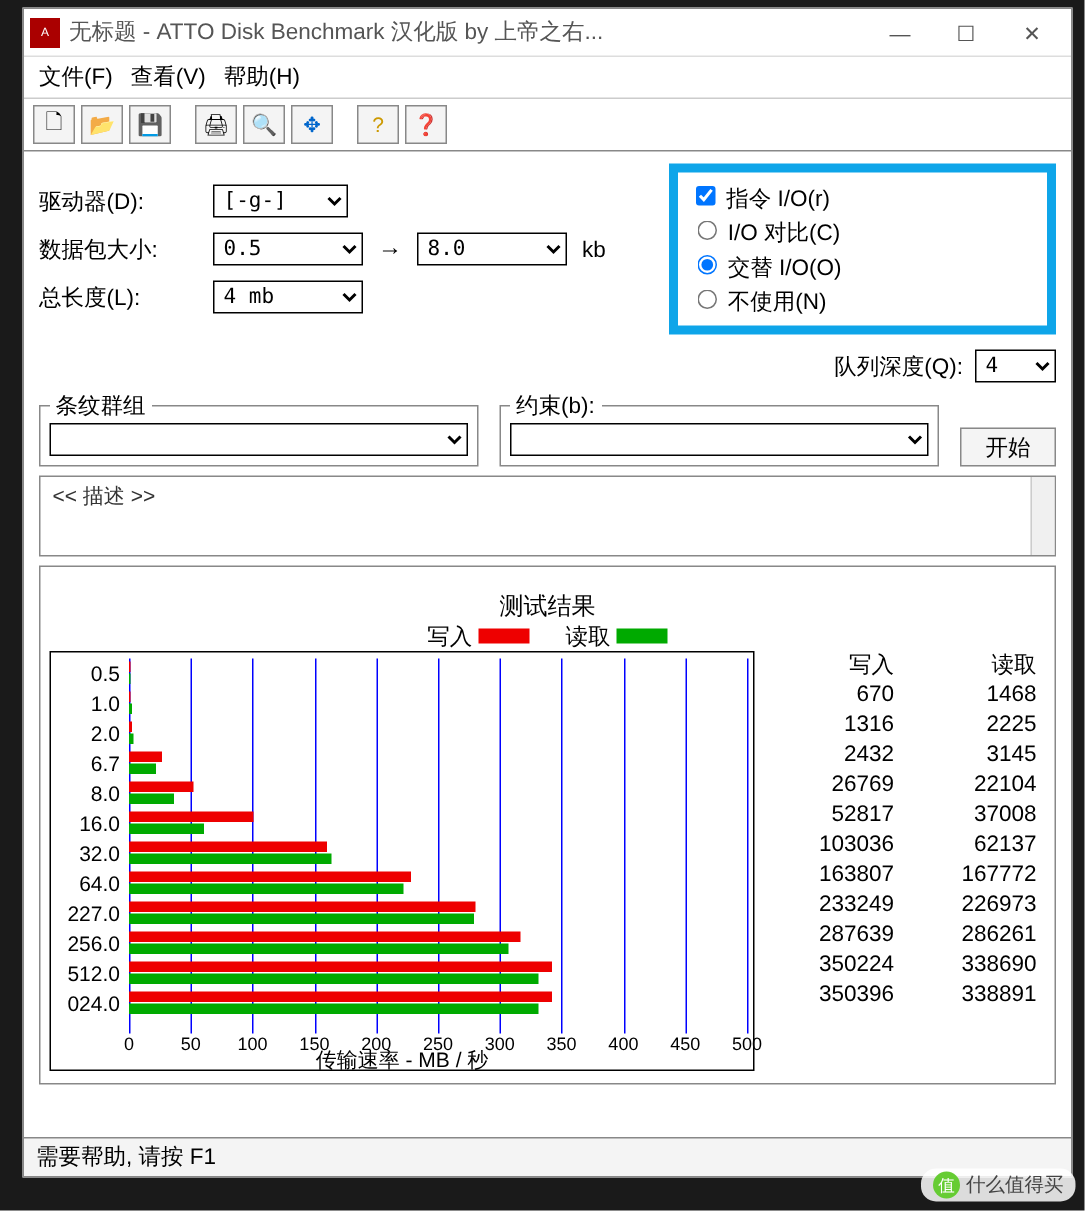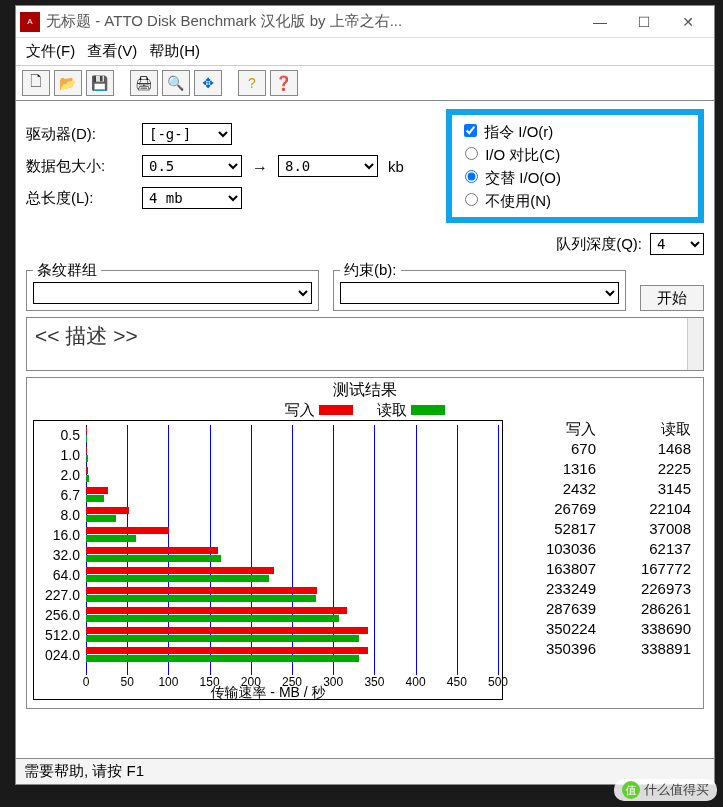--- a/index.html
+++ b/index.html
@@ -24,23 +24,23 @@
 .arrow-to { font-size: 16px; padding: 0 4px; }
 .unit { margin-left: 4px; }
 .below-config { display: flex; align-items: center; gap: 8px; margin-top: 4px; }
 .queue-lbl { margin-left: auto; }
 fieldset { border: 1px solid #888; padding: 2px 6px 6px 6px; margin: 0; }
 legend { font-size: 15px; padding: 0 4px; }
 .fsrow { display: flex; gap: 14px; align-items: flex-end; }
 .fsrow fieldset { flex: 1; }
 .fsrow select { width: 100%; }
 button.std { border: 1px solid #888; background: #f4f4f4; padding: 2px 16px; font-size: 15px; height: 26px; }
-.desc-box { border: 1px solid #888; height: 54px; padding: 4px 8px; font-size: 21px; color: #333; position: relative; }
+.desc-box { border: 1px solid #888; height: 54px; padding: 4px 8px; font-size: 14px; color: #333; position: relative; }
 .desc-box .sbar { position: absolute; right: 0; top: 0; bottom: 0; width: 16px; background: #f0f0f0; border-left: 1px solid #ccc; }
-.results { border: 1px solid #888; padding: 2px 6px 8px 6px; display: flex; flex-direction: column; }
+.results { border: 1px solid #888; padding: 16px 6px 8px 6px; display: flex; flex-direction: column; }
 .results .res-title { text-align: center; font-size: 16px; }
 .results .legend-row { display: flex; justify-content: center; gap: 24px; align-items: center; font-size: 15px; }
 .legend-swatch { display: inline-block; width: 34px; height: 10px; }
 .sw-write { background: #e00; }
 .sw-read { background: #0a0; }
 .results-body { display: flex; gap: 4px; }
 .chart-col { width: 470px; }
 .data-col { flex: 1; font-family: "SimSun", monospace; font-size: 15px; }
 .data-col .hdr { display: flex; }
 .data-col .hdr span { flex: 1; text-align: right; padding-right: 6px; }

